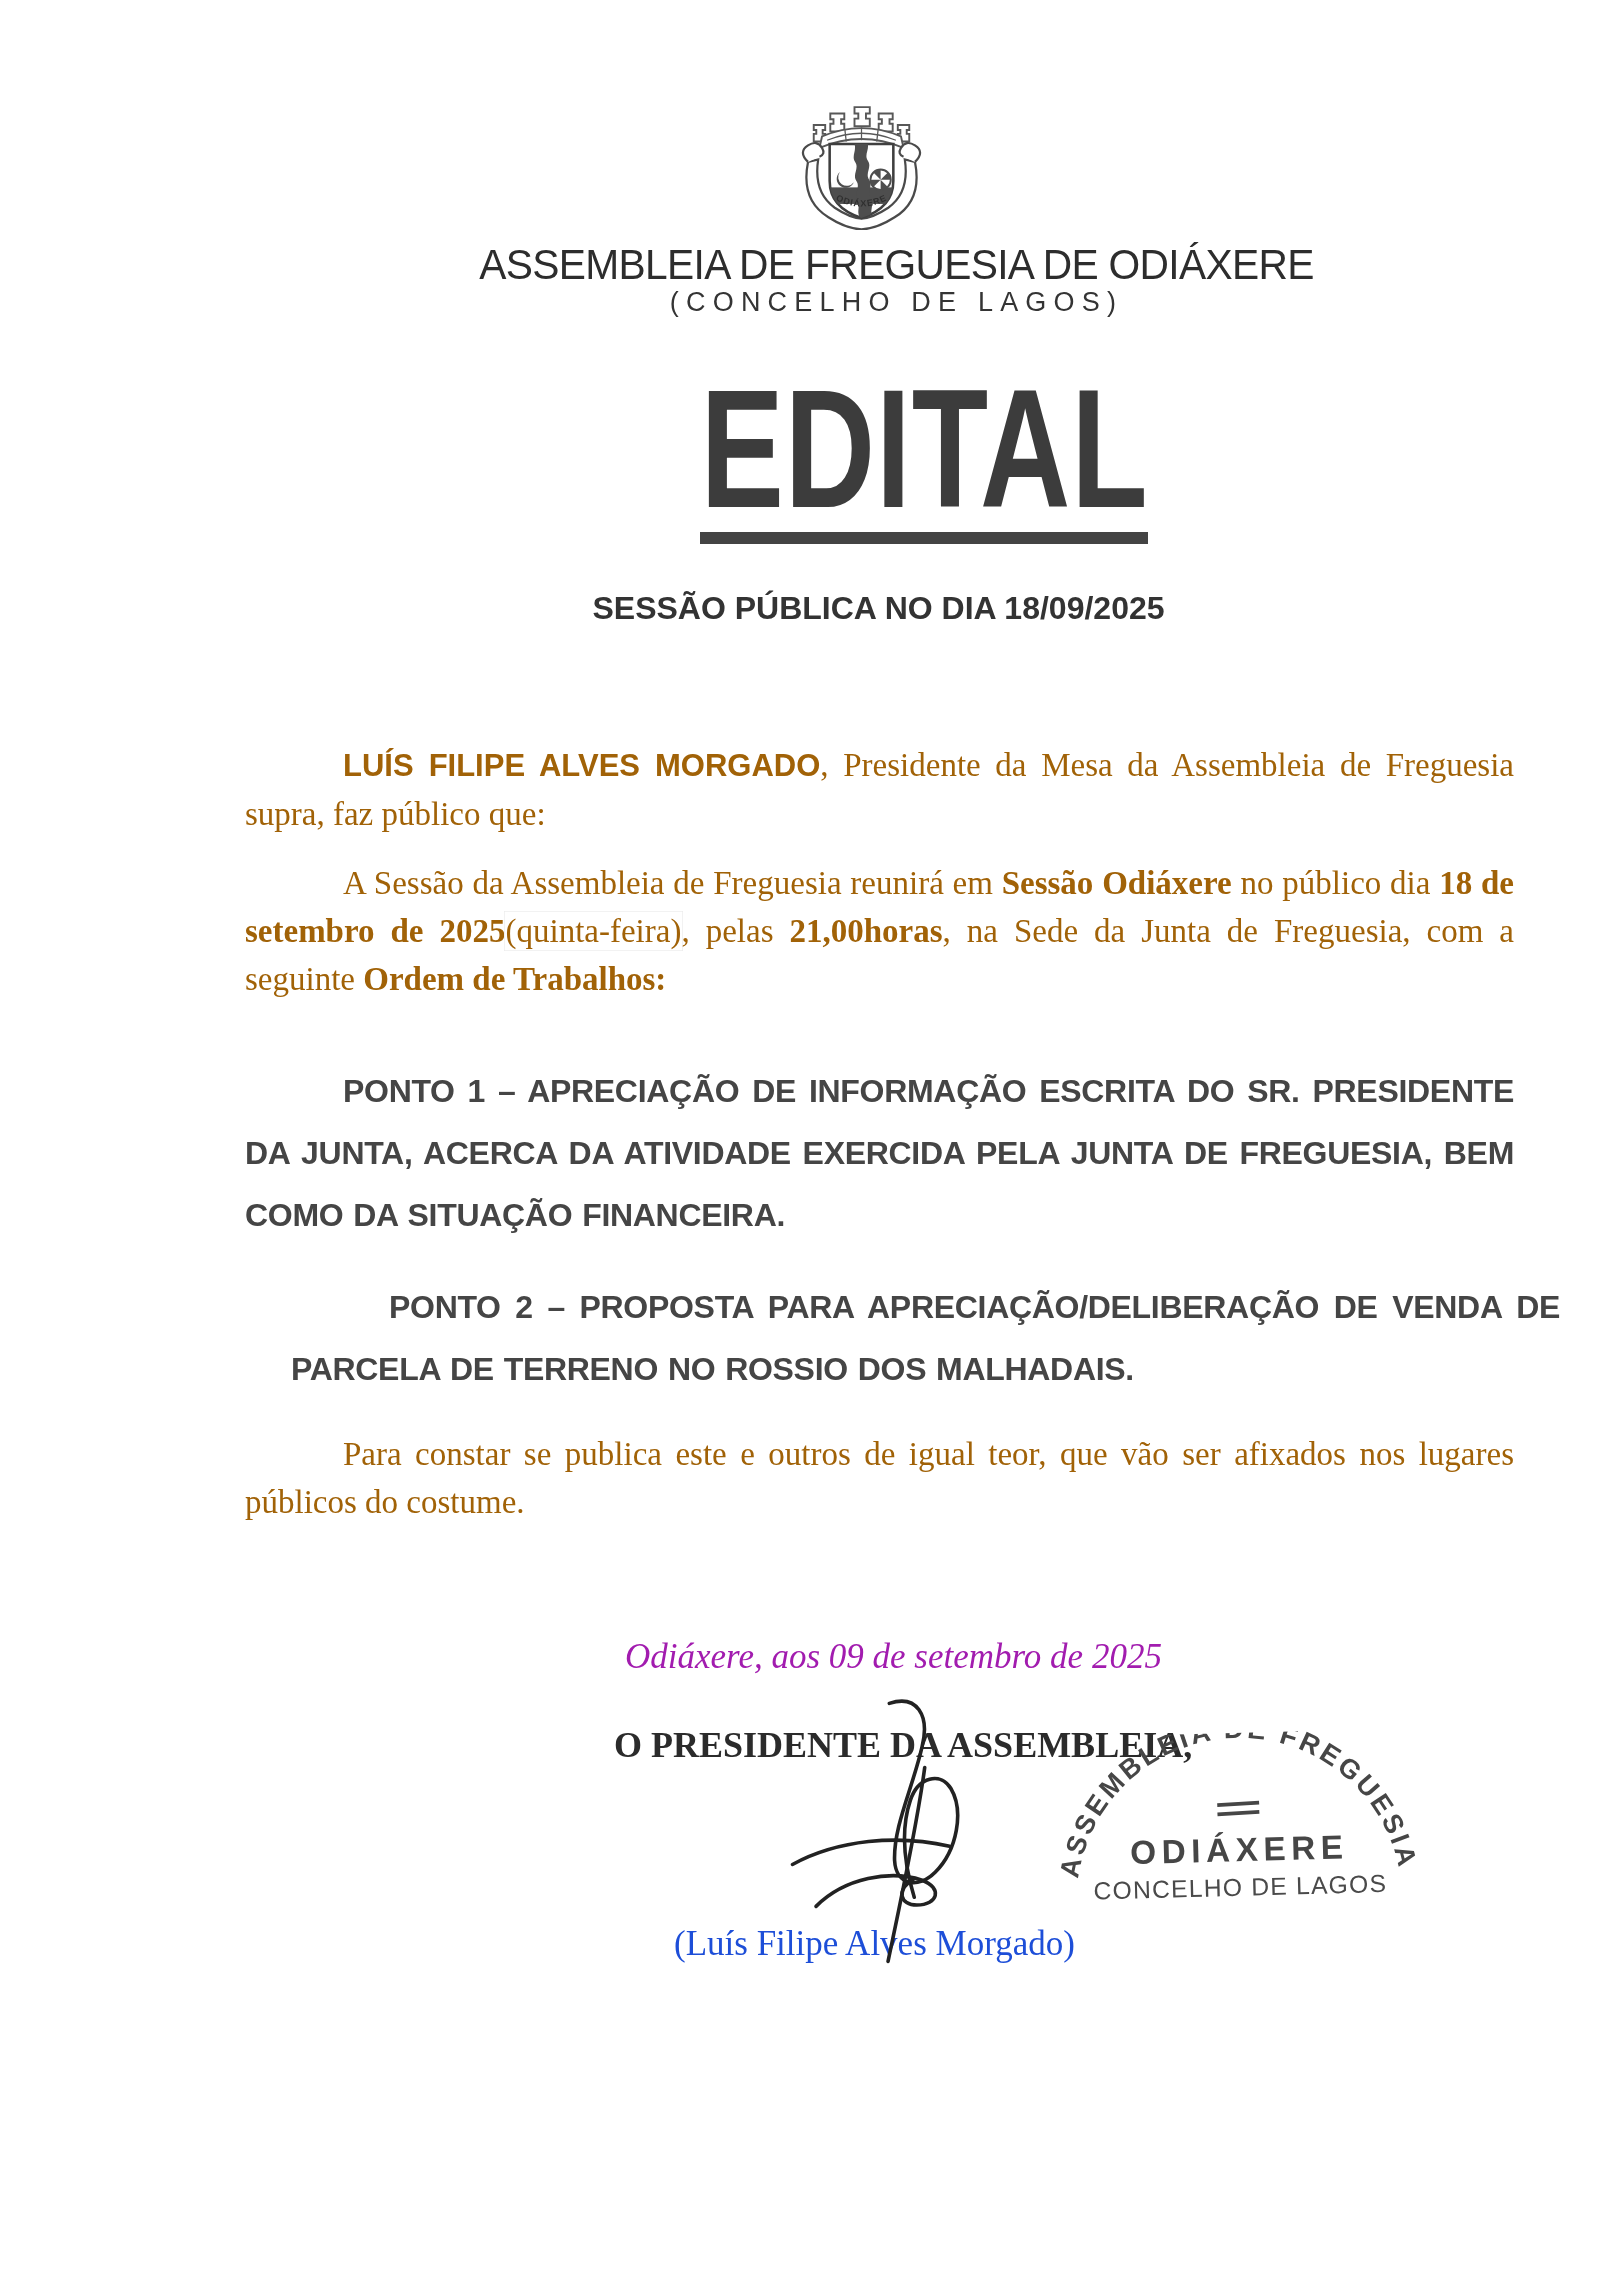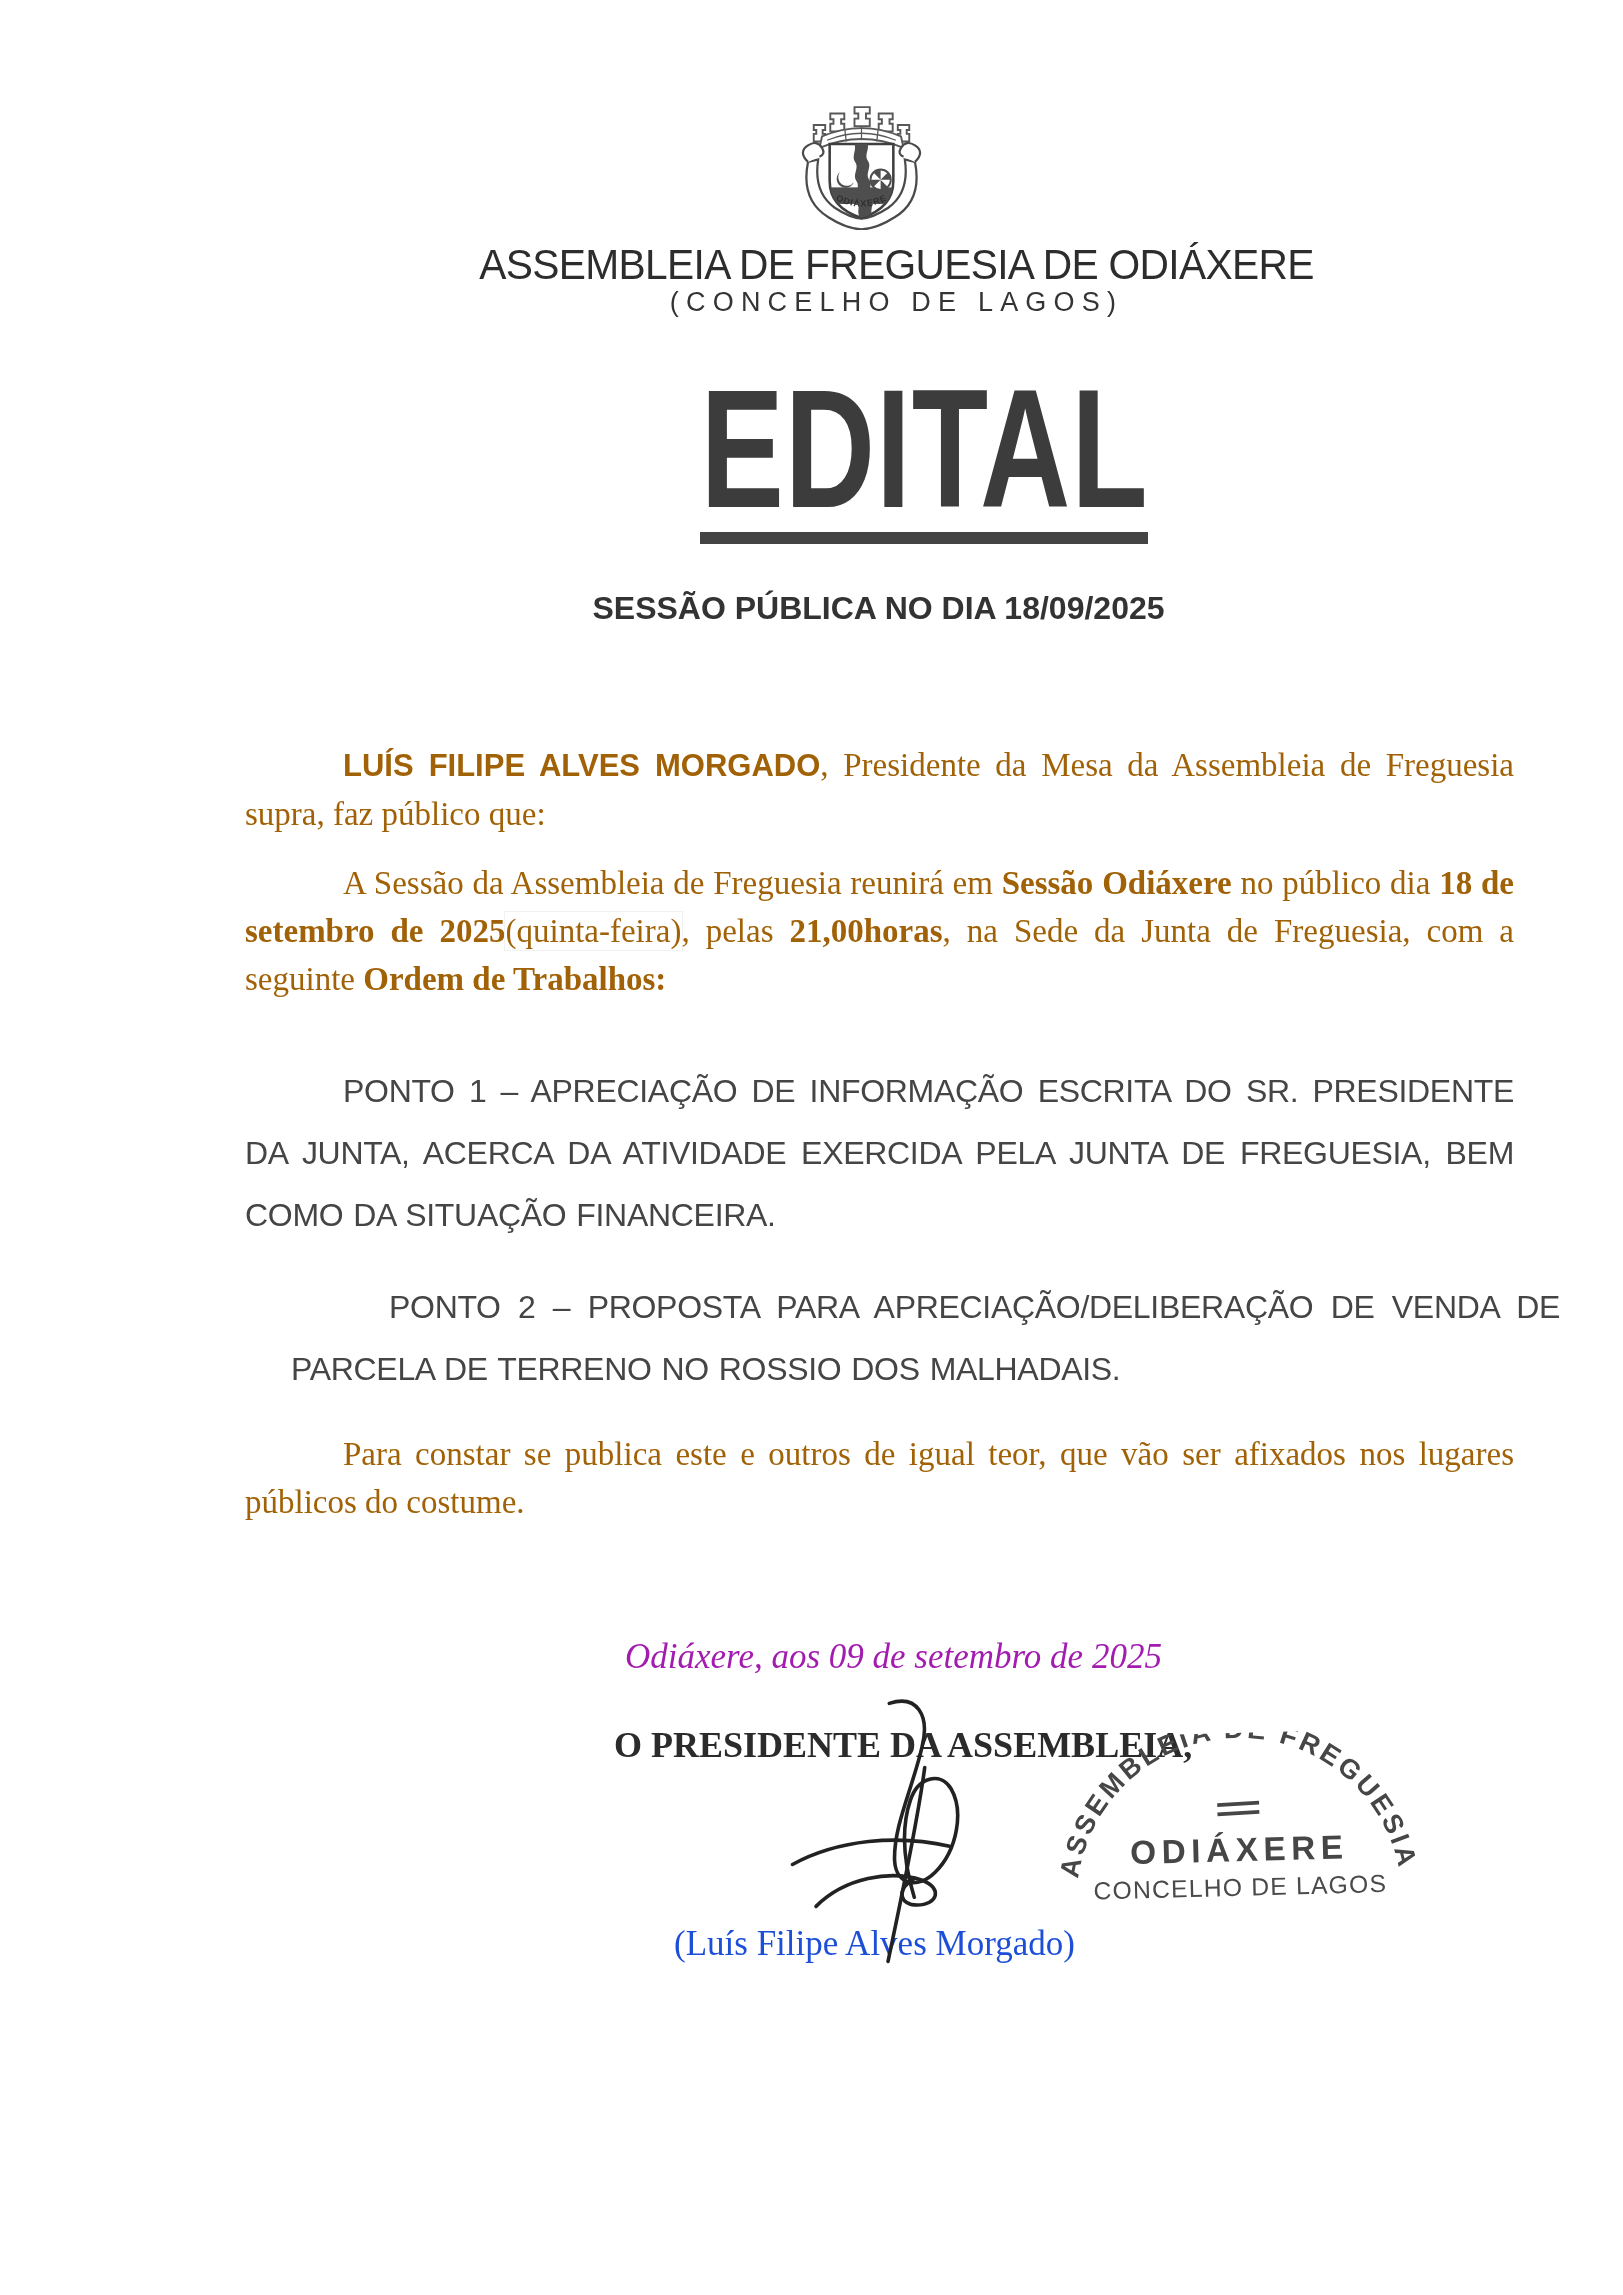--- a/index.html
+++ b/index.html
@@ -54,21 +54,21 @@
   .para .sans{font-family:"Liberation Sans", sans-serif;font-size:31px;}
   .para .b{font-weight:bold;}
   .para .patch{
     background:#ffffff;
     box-shadow:0 0 0 1.3px #ffffff, 0 0 0 2px #ececec;
   }
   .p1{top:708px;}
   .p2{top:826px;}
   .ponto{
     font-family:"Liberation Sans", sans-serif;
-    font-weight:normal;font-size:32px;line-height:62px;
+    font-weight:bold;font-size:32px;line-height:62px;
     color:#454545;letter-spacing:-0.3px;word-spacing:1.3px;
   }
   .ponto1{top:1028px;}
   .ponto2{top:1244px;margin-left:46px;}
   .closing{top:1397px;}
   
   .place-date{
     position:absolute;top:1638px;left:625px;
     font-size:35px;line-height:37px;color:#a21caf;font-style:italic;
   }

